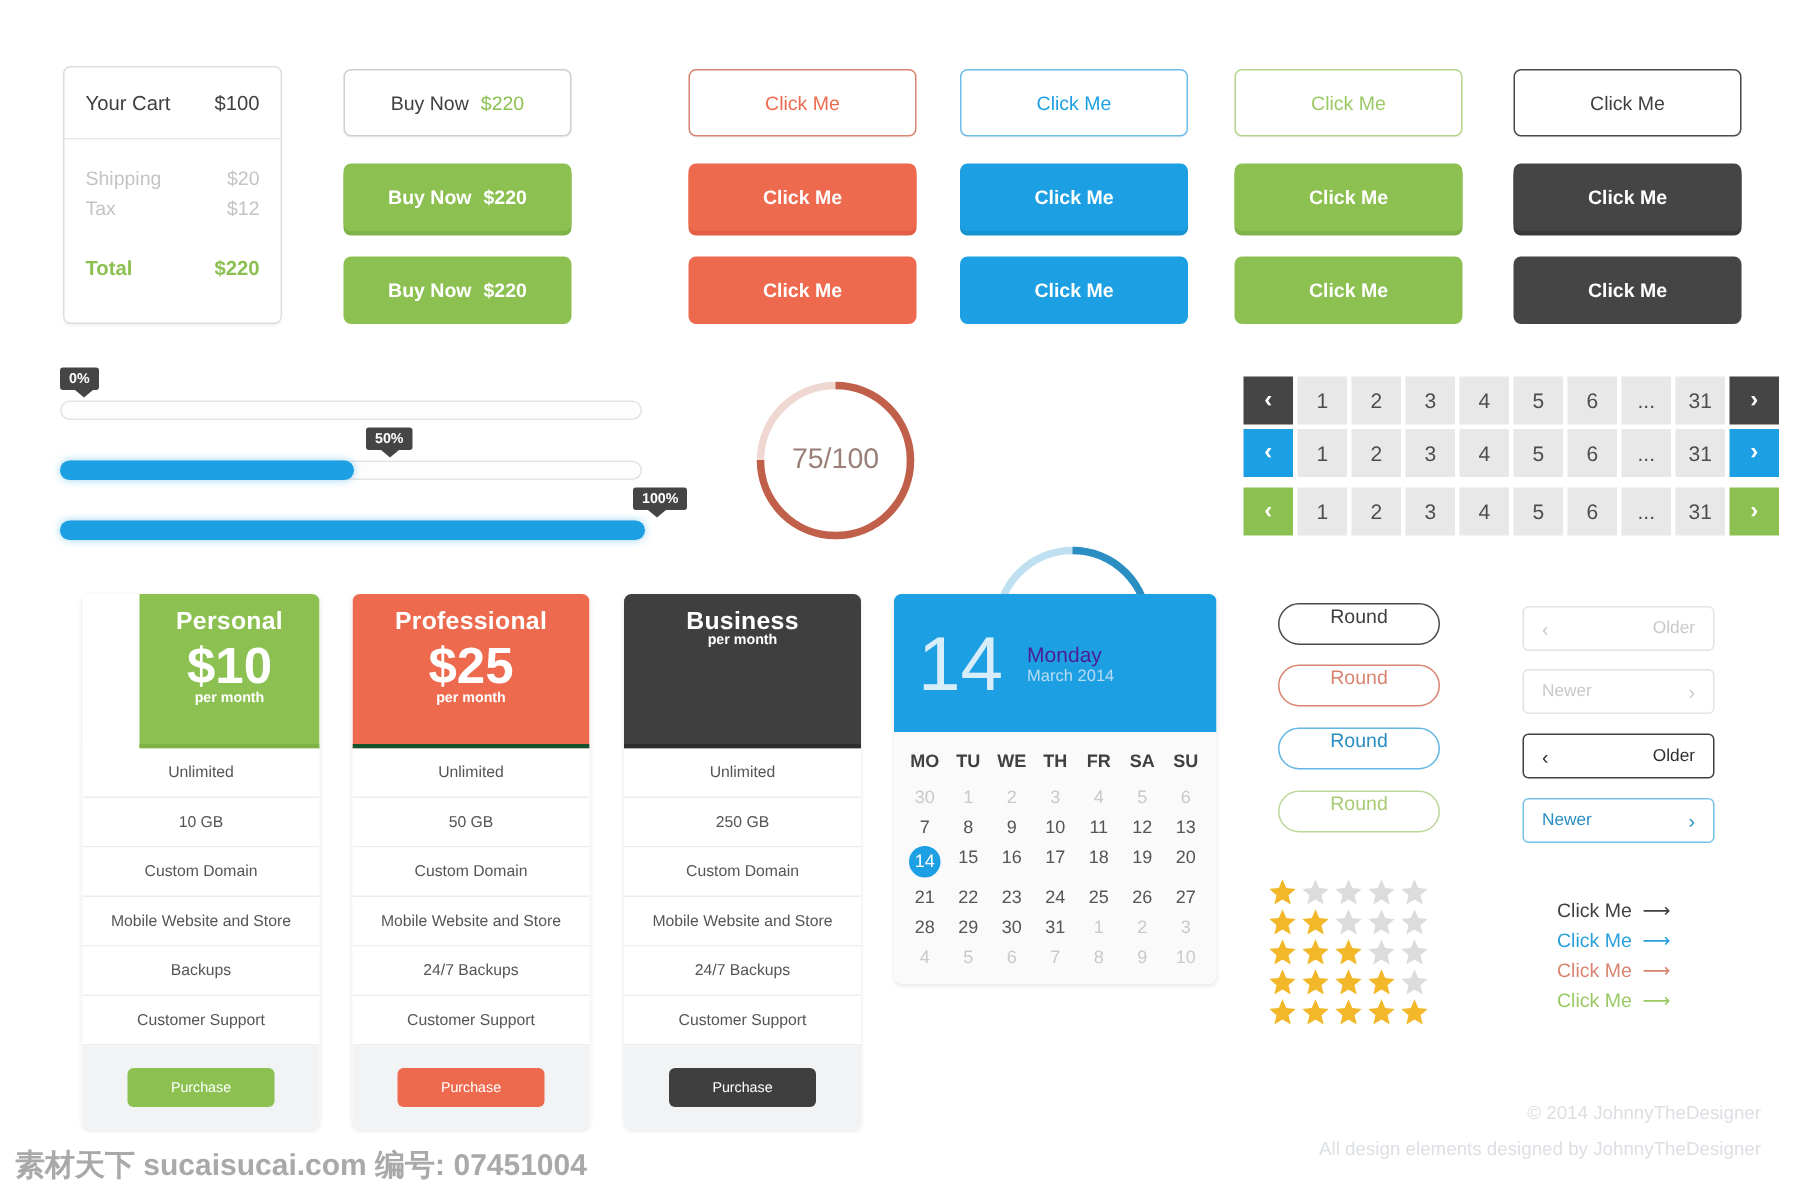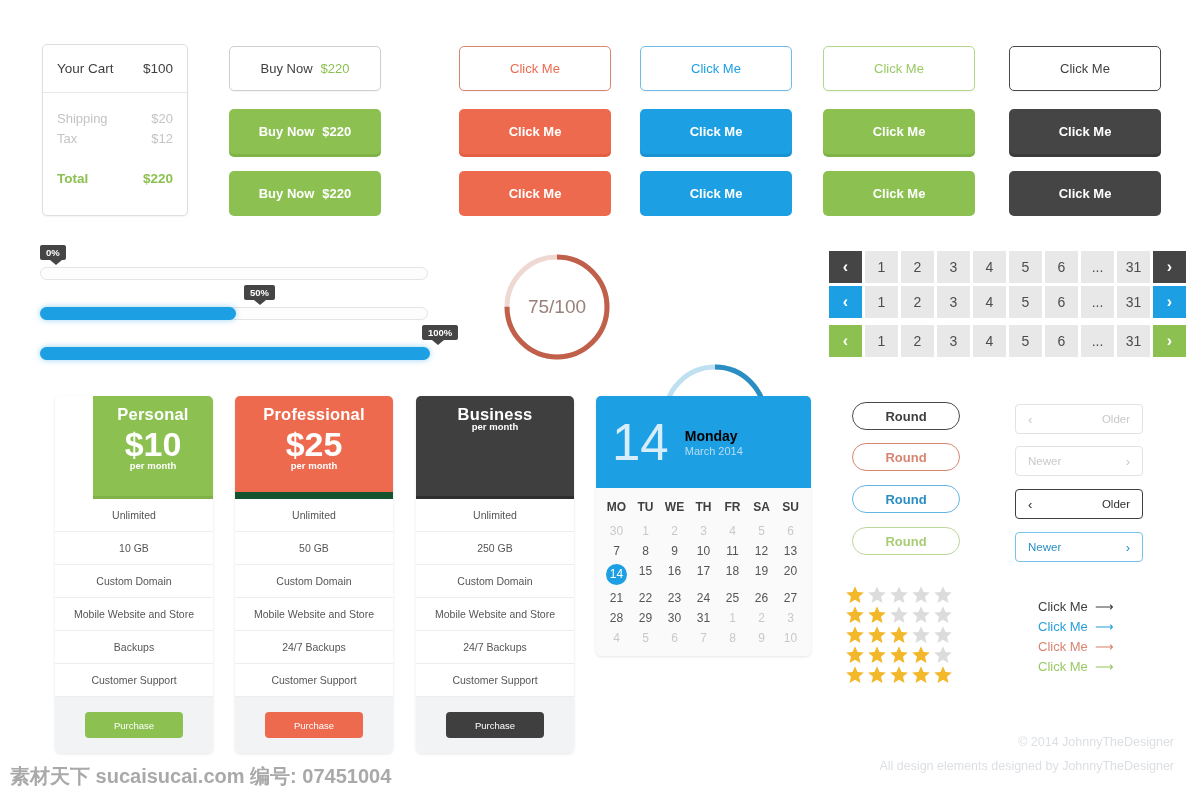--- a/index.html
+++ b/index.html
@@ -80,46 +80,46 @@
   .pg-green { background: #8CC152; }
 
   
   .price-card { width: 158px; border-radius: 5px; overflow: hidden; background: #fff;
                 box-shadow: 0 1px 3px rgba(0,0,0,.10); }
   .price-head { height: 103px; color: #fff; text-align: center; padding-top: 9px; }
   .price-head .plan { font-size: 16.5px; font-weight: bold; letter-spacing: .2px; }
   .price-head .amt  { font-size: 34px; font-weight: bold; line-height: 38px; margin-top: 1px; }
   .price-head .per  { font-size: 9.5px; font-weight: bold; margin-top: -3px; }
   .ph-green { background: #8CC152; border-bottom: 3px solid #7fb348; margin-left: 38px; }
-  .ph-orange { background: #ED6A4E; border-bottom: 7px solid #14532d; }
+  .ph-orange { background: #ED6A4E; border-bottom: 3px solid #14532d; }
   .ph-dark { background: #3f3f3f; border-bottom: 3px solid #2e2e2e; }
   .feat { height: 33px; display: flex; align-items: center; justify-content: center;
           font-size: 10.5px; color: #555; border-bottom: 1px solid #ededed; background: #fff; }
   .price-foot { height: 56px; background: #f1f3f5; display: flex; align-items: center; justify-content: center; }
   .purchase { width: 98px; height: 26px; border-radius: 4px; color: #fff; font-size: 9.5px;
               display: flex; align-items: center; justify-content: center; cursor: pointer; }
 
   
   .cal { width: 215px; border-radius: 5px; overflow: hidden; background: #fafafa;
          box-shadow: 0 1px 3px rgba(0,0,0,.10); }
   .cal-head { height: 92px; background: #1CA0E3; display: flex; align-items: center; padding: 0 16px; }
   .cal-day { font-size: 51px; color: #d8edfa; font-weight: 300; line-height: 51px; }
   .cal-meta { margin-left: 16px; color: #fff; }
-  .cal-wd { font-size: 14px; font-weight: bold; color: #000000; }
+  .cal-wd { font-size: 14px; font-weight: normal; color: #4c1d95; }
   .cal-mo { font-size: 11px; color: #b7dcf3; margin-top: 1px; }
   .cal-grid { display: grid; grid-template-columns: repeat(7,1fr); padding: 6px 6px 8px 6px; }
   .cal-wdh { text-align: center; font-size: 12px; font-weight: bold; color: #404040; padding: 6px 0 7px 0; }
   .cal-cell { text-align: center; font-size: 12px; color: #555; padding: 3px 0; }
   .cal-cell.muted { color: #c9c9c9; }
   .cal-cell.sel span { display: inline-block; width: 21px; height: 21px; line-height: 21px;
                        border-radius: 50%; background: #1CA0E3; color: #fff; }
 
   
   .round { width: 108px; height: 28px; border-radius: 16px; background: #fff; border: 1px solid #4a4a4a;
-           display: flex; align-items: center; justify-content: center; font-size: 13px; cursor: pointer; font-weight: bold; }
+           display: flex; align-items: flex-start; justify-content: center; font-size: 13px; cursor: pointer; }
   .r-dark { border-color: #4a4a4a; color: #3f3f3f; }
   .r-orange { border-color: #d98470; color: #d98470; }
   .r-blue { border-color: #63b6e3; color: #2a8ec2; }
   .r-green { border-color: #bcd79a; color: #a9cc75; }
 
   
   .starrow { display: flex; gap: 2px; }
   .star { width: 20px; height: 20px; }
 
   

